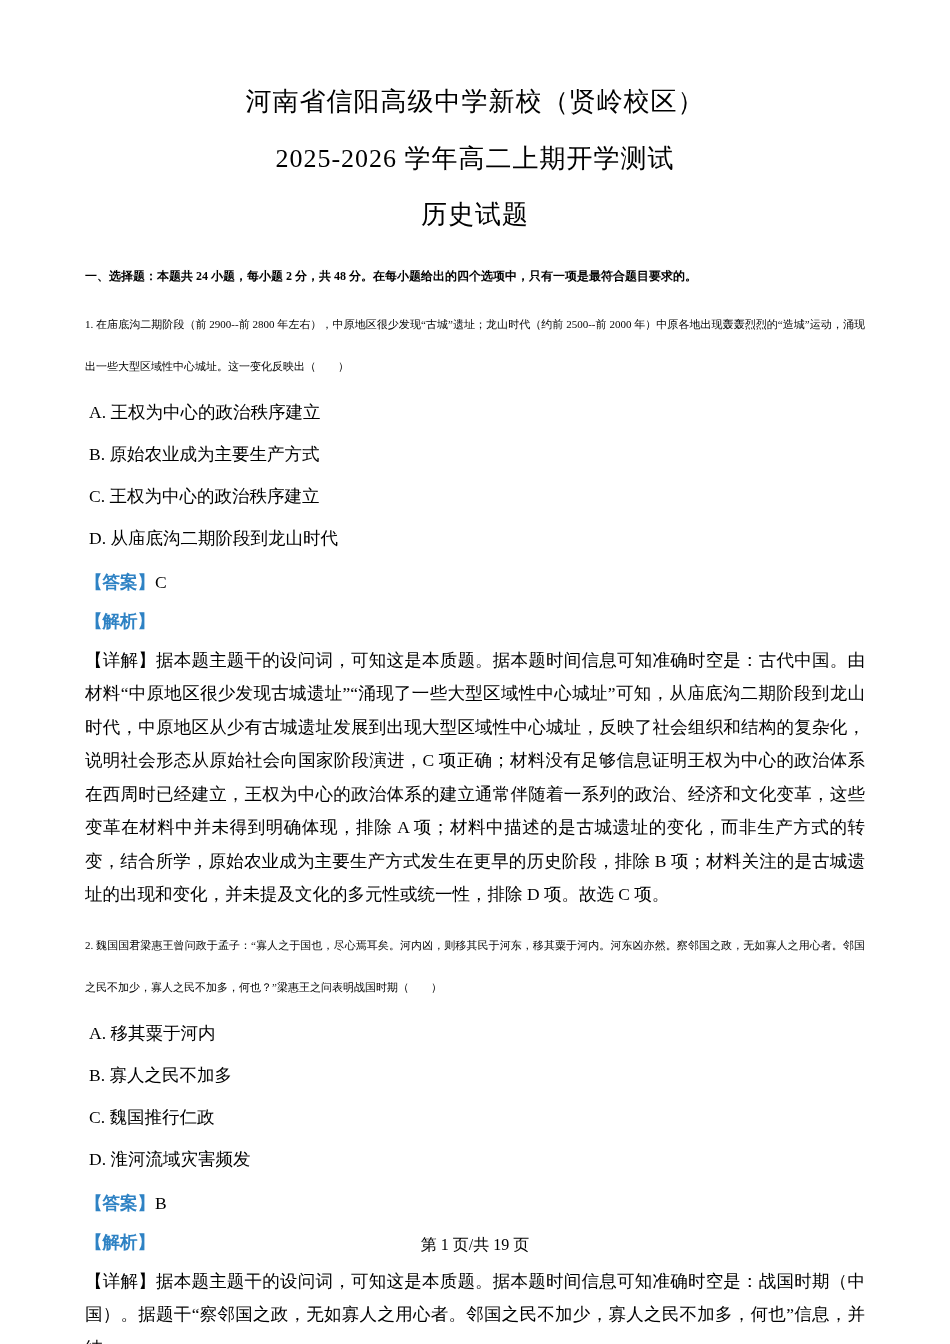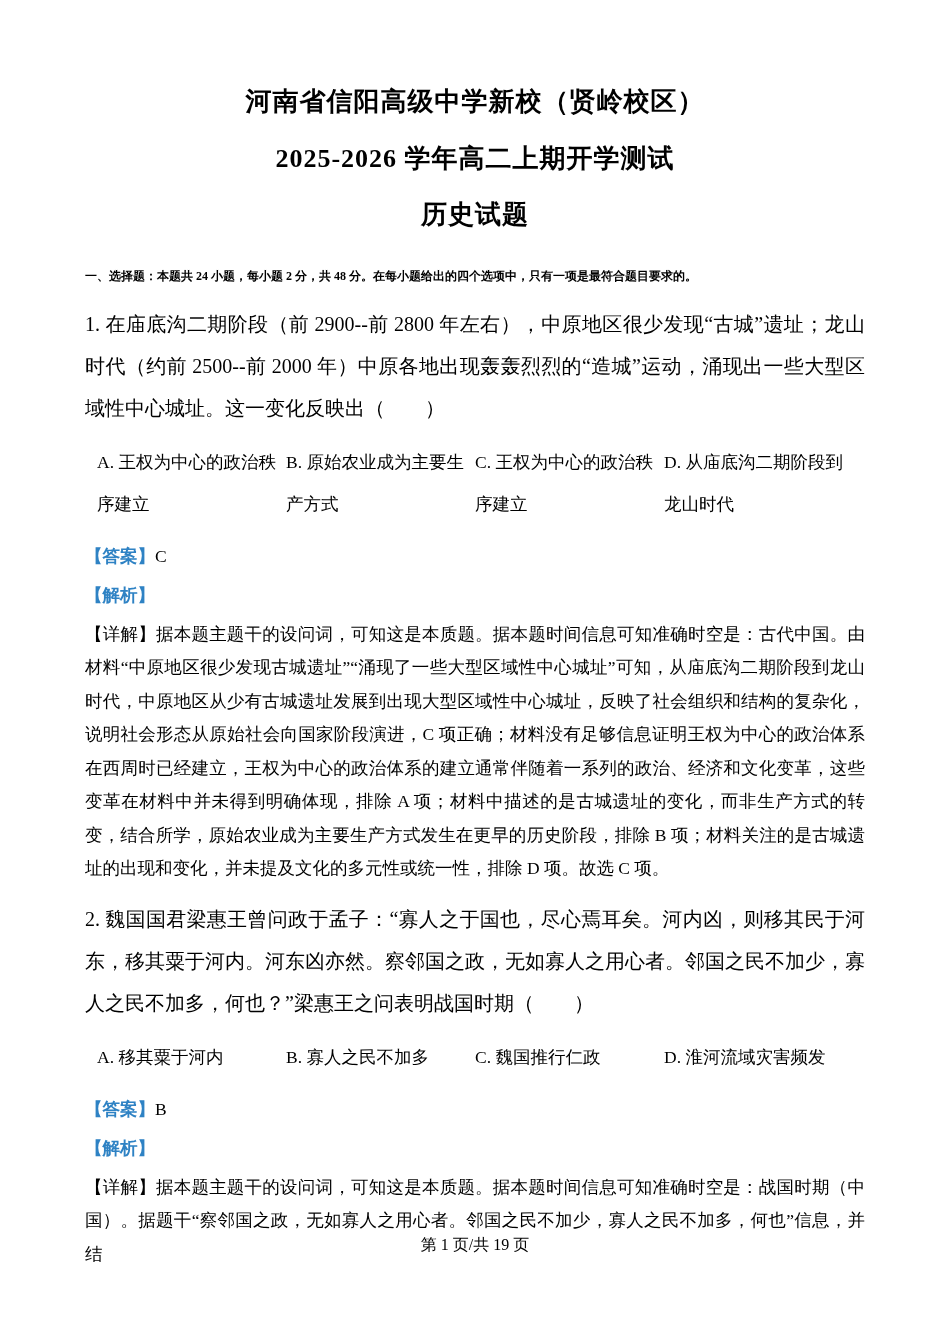--- a/index.html
+++ b/index.html
@@ -10,35 +10,35 @@
   }
   .page{
     box-sizing:border-box;
     width:950px;height:1344px;
     padding:86px 85px 0 85px;
     position:relative;
     overflow:hidden;
     background:var(--page-bg,#ffffff);
   }
   .title{
-    font-size:26px;font-weight:bold;text-align:center;
+    font-size:26px;font-weight:normal;text-align:center;
     margin:0 0 24px 0;line-height:1.25;letter-spacing:1px;
   }
   .section-heading{
     font-size:12px;font-weight:bold;line-height:41px;
     margin:10px 0 6px 0;text-align:justify;
   }
   .stem{
-    font-size:20px;line-height:42px;margin:6px 0 0 0;
+    font-size:11px;line-height:42px;margin:6px 0 0 0;
     text-align:justify;
   }
   .options{
-    display:grid;grid-template-columns:1fr 1fr 1fr 1fr;
+    display:grid;grid-template-columns:1fr;
     font-size:17.5px;line-height:42px;
-    margin:12px;
+    margin:4px;
   }
   .meta-line{
     font-size:17.5px;line-height:39px;margin:0;
   }
   .blue{color:var(--accent-blue,#2e82c4);font-weight:bold;}
   .detail{
     font-size:17.5px;line-height:33.5px;margin:3px 0 12px 0;
     text-align:justify;
   }
   .footer{

